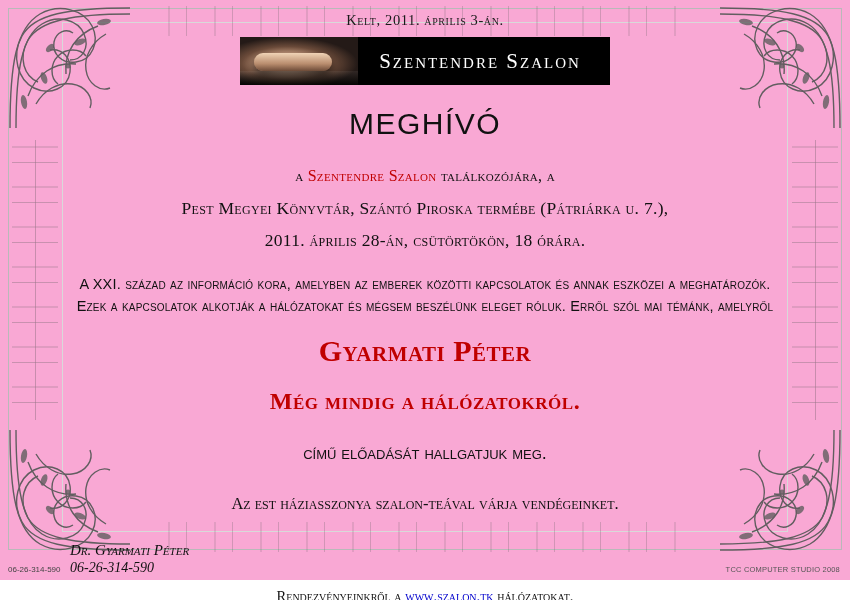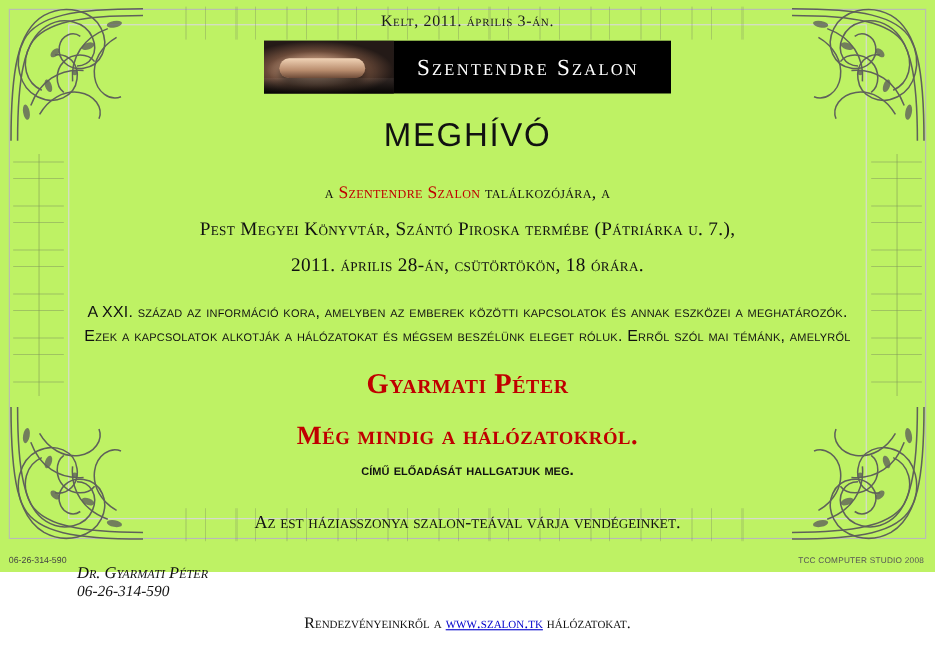--- a/index.html
+++ b/index.html
@@ -9,22 +9,22 @@
   body {
     width: 850px;
     height: 600px;
     background: #ffffff;
     font-family: "Liberation Sans", sans-serif;
     overflow: hidden;
   }
   .page {
     position: relative;
     width: 850px;
-    height: 520px;
-    background: #bef264;
+    height: 580px;
+    background: #f9a8d4;
     box-sizing: border-box;
   }
 
   
   .border-outer {
     position: absolute;
     left: 8px;
     top: 8px;
     right: 8px;
     bottom: 30px;
@@ -203,40 +203,39 @@
     margin-top: 22px;
     padding: 0 6px;
     letter-spacing: 0.2px;
   }
 
   .speaker {
     color: #c00000;
     font-family: "Liberation Serif", serif;
     font-variant: small-caps;
     font-weight: bold;
-    font-size: 26px;
+    font-size: 30px;
     margin-top: 16px;
     letter-spacing: 0.5px;
   }
   .talk-title {
     color: #c00000;
     font-family: "Liberation Serif", serif;
     font-variant: small-caps;
     font-weight: bold;
     font-size: 24px;
     margin-top: 20px;
     letter-spacing: 0.5px;
   }
 
   .sub-line {
     font-family: "Liberation Sans", sans-serif;
     font-variant: small-caps;
-    font-size: 14px;
-    margin-top: 8px;
-    font-weight: bold;
+    font-size: 18px;
+    margin-top: 28px;
   }
   .hostess-line {
     font-family: "Liberation Serif", serif;
     font-variant: small-caps;
     font-size: 16.5px;
     margin-top: 30px;
   }
 
   .signature {
     text-align: left;

